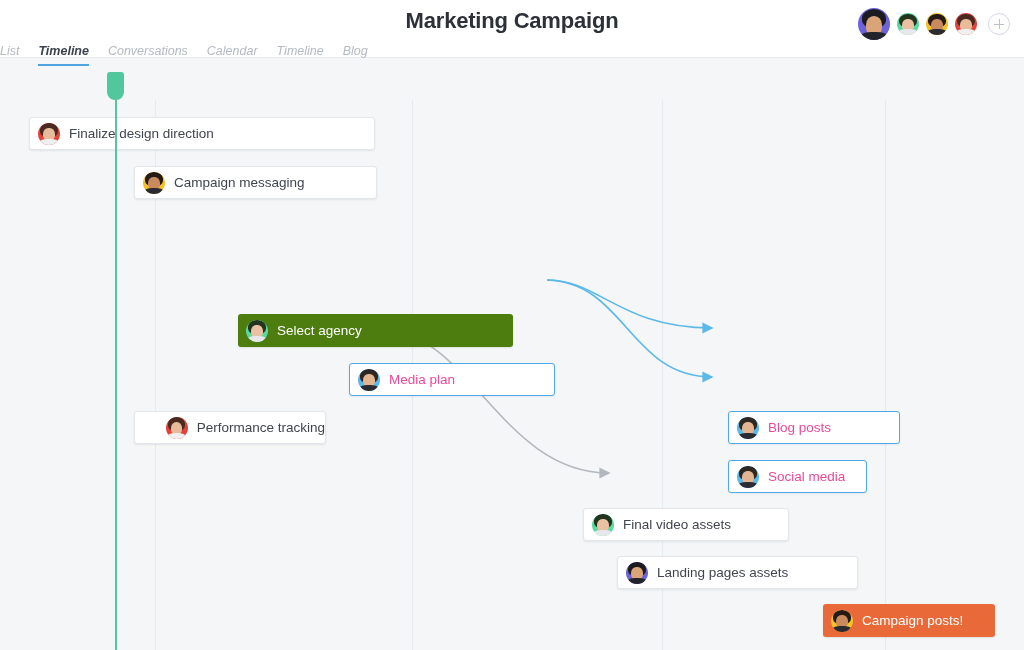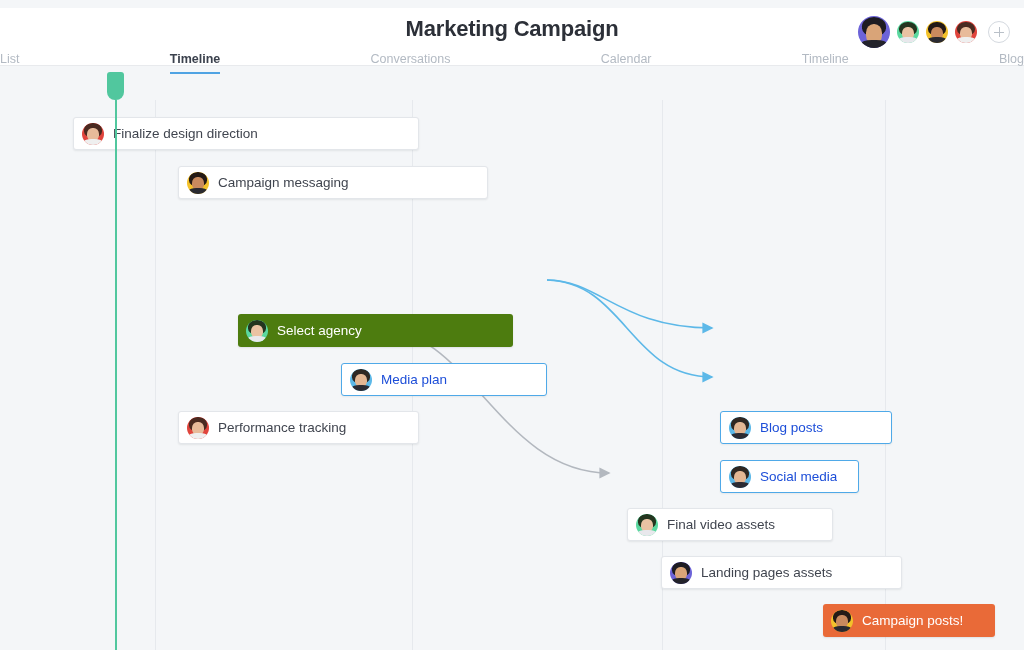--- a/index.html
+++ b/index.html
@@ -6,31 +6,31 @@
   html, body {
     width: 1024px; height: 650px;
     font-family: "Liberation Sans", sans-serif;
     background: #ffffff;
     overflow: hidden;
   }
   #app { position: relative; width: 1024px; height: 650px; background: #f4f6f8; }
 
   
   .header {
-    position: absolute; left: 0; top: 8px; width: 1024px; height: 58px;
+    position: absolute; left: 0; top: 0; width: 1024px; height: 58px;
     background: #ffffff; border-bottom: 1px solid #e8eaed;
   }
   .page-title {
     position: absolute; left: 0; top: 8px; width: 1024px;
     text-align: center; font-size: 22px; font-weight: bold;
     color: #2c3038; letter-spacing: -0.2px;
   }
   .tabs {
     position: absolute; left: 0; top: 44px; width: 1024px;
-    display: flex; justify-content: space-between; align-items: flex-start; gap: 19px;
+    display: flex; justify-content: flex-start; align-items: flex-start; gap: 19px; font-style: italic;
   }
   .tab {
     font-size: 12.5px; color: #b3bac3; padding-bottom: 6px;
     border-bottom: 2px solid transparent; cursor: pointer; white-space: nowrap;
   }
   .tab.active { color: #3b414d; font-weight: bold; border-bottom-color: #4fa3e3; }
 
   .avatars { position: absolute; right: 14px; top: 6px; display: flex; align-items: center; }
   .avatar {
     border-radius: 50%; overflow: hidden; position: relative; flex: none;
@@ -95,26 +95,26 @@
   .task .t-avatar {
     width: 22px; height: 22px; border-radius: 50%; overflow: hidden;
     position: relative; flex: none; margin-right: 9px;
   }
   .task .t-label { overflow: hidden; text-overflow: ellipsis; }
 
   .task.plain {
     background: #ffffff; color: #40454f;
     border: 1px solid #e3e6ea;
     box-shadow: 0 1px 2px rgba(40,50,60,.09);
-    margin-left: 44px;
   }
   .task.outlined {
-    background: #ffffff; color: #1d4ed8;
+    background: #ffffff; color: #ec4899;
     border: 1.5px solid #4fa9e8;
     box-shadow: 0 1px 2px rgba(40,50,60,.07);
+    margin-left: 8px;
   }
   .task.filled { color: #ffffff; box-shadow: 0 1px 2px rgba(40,50,60,.10); }
 
   svg.connectors { position: absolute; left: 0; top: 0; width: 1024px; height: 550px; z-index: 2; }
 </style>
 </head>
 <body>
 
 <div id="app">
 
@@ -189,21 +189,21 @@
         <div class="task plain" style="left: 29px; top: 17px; width: 346px;">
           <div class="t-avatar">
             <div class="face" style="background:#e0443c">
               <div class="hair" style="background:#4a2a20"></div>
               <div class="skin" style="background:#e8bb9a"></div>
               <div class="body" style="background:#efefef"></div>
             </div>
           </div>
           <span class="t-label">Finalize design direction</span>
         </div>
-        <div class="task plain" style="left: 134px; top: 66px; width: 310px;">
+        <div class="task plain" style="left: 134px; top: 66px; width: 243px;">
           <div class="t-avatar">
             <div class="face" style="background:#f3c12a">
               <div class="hair" style="background:#241a16"></div>
               <div class="skin" style="background:#c98a5e"></div>
               <div class="body" style="background:#2a2a30"></div>
             </div>
           </div>
           <span class="t-label">Campaign messaging</span>
         </div>
         <div class="task filled" style="left: 238px; top: 214px; width: 275px; background: #4d7c0f;">
@@ -219,21 +219,21 @@
         <div class="task outlined" style="left: 341px; top: 263px; width: 206px;">
           <div class="t-avatar">
             <div class="face" style="background:#5cb8e8">
               <div class="hair" style="background:#2f2722"></div>
               <div class="skin" style="background:#e3b693"></div>
               <div class="body" style="background:#2b2b33"></div>
             </div>
           </div>
           <span class="t-label">Media plan</span>
         </div>
-        <div class="task plain" style="left: 134px; top: 311px; width: 241px;">
+        <div class="task plain" style="left: 134px; top: 311px; width: 192px; justify-content: flex-end;">
           <div class="t-avatar">
             <div class="face" style="background:#e0443c">
               <div class="hair" style="background:#4a2a20"></div>
               <div class="skin" style="background:#e8bb9a"></div>
               <div class="body" style="background:#efefef"></div>
             </div>
           </div>
           <span class="t-label">Performance tracking</span>
         </div>
         <div class="task outlined" style="left: 720px; top: 311px; width: 172px;">

